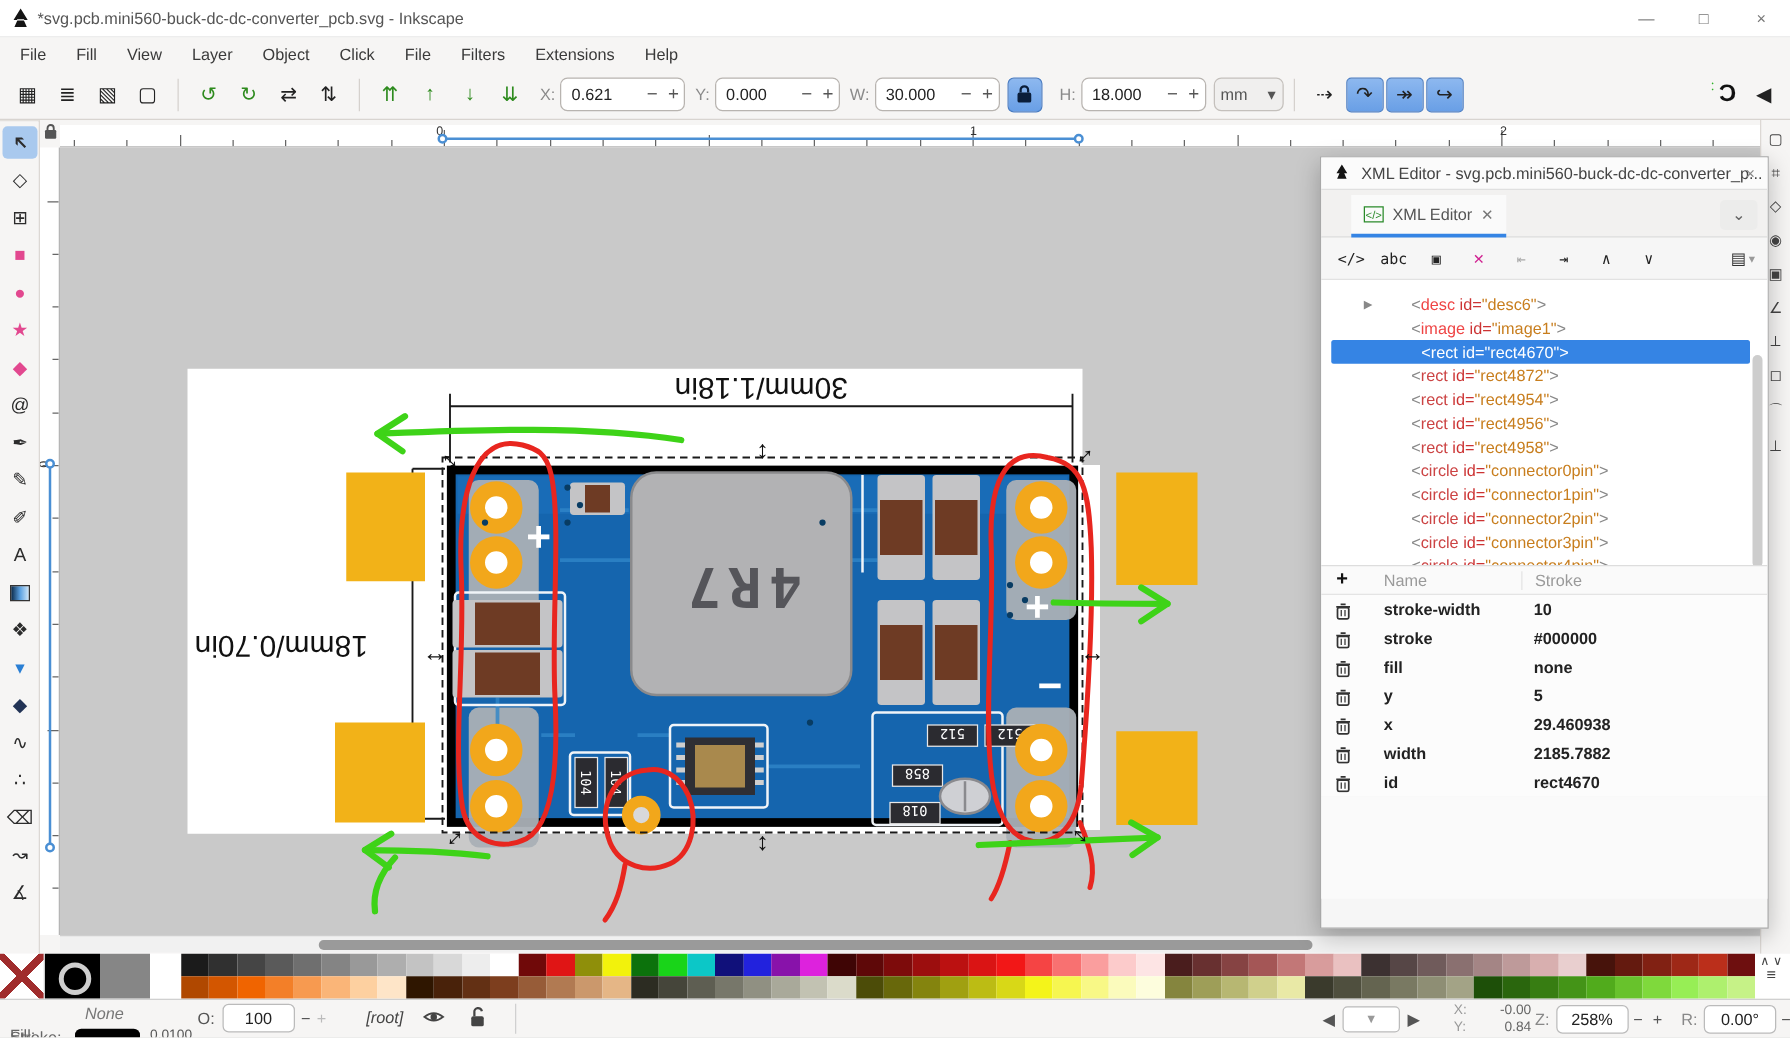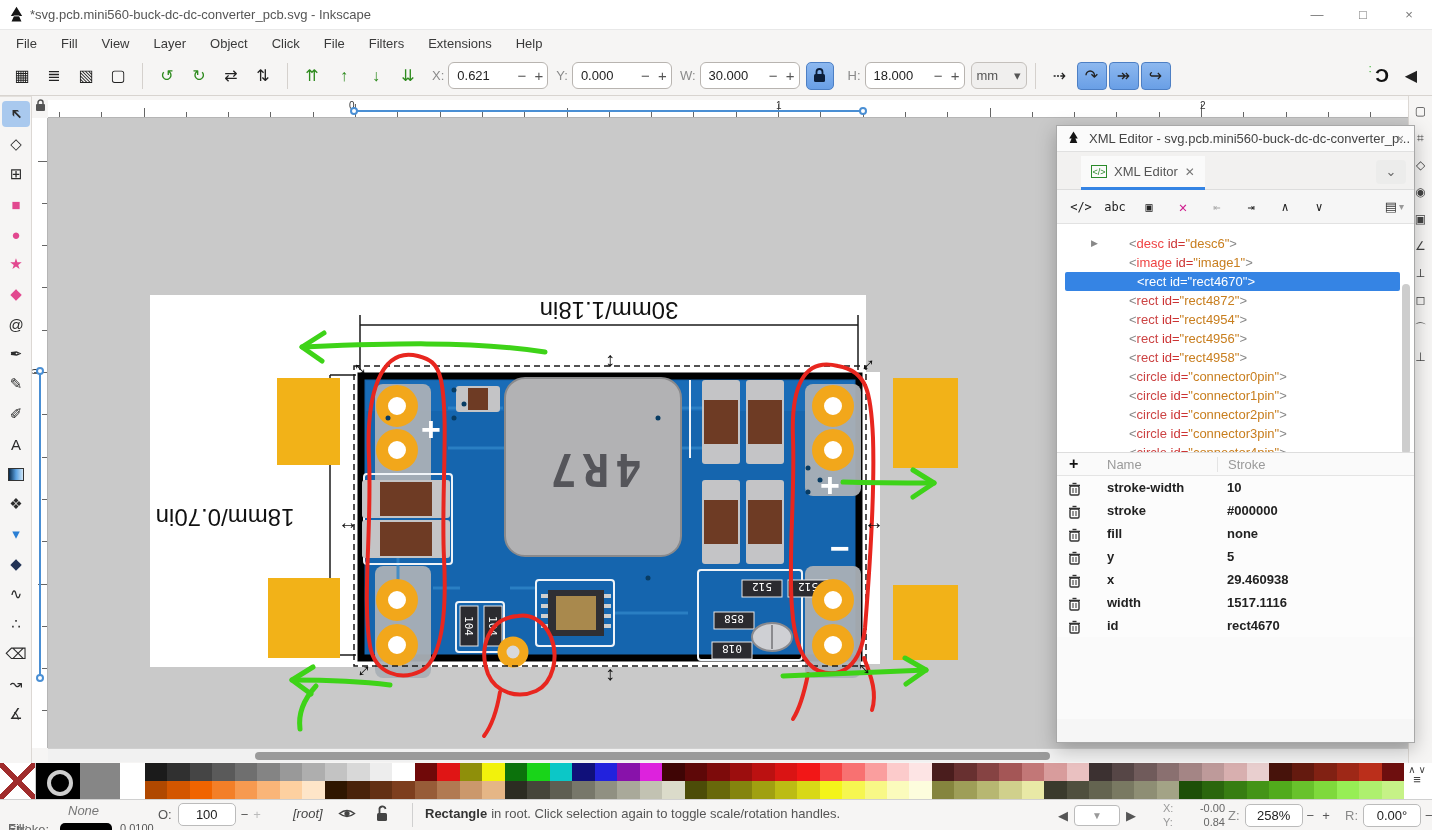--- a/index.html
+++ b/index.html
@@ -661,21 +661,21 @@
           <span class="trash">
             <svg width="13" height="14" viewBox="0 0 13 14">
               <rect x="2" y="4" width="9" height="9" rx="1.2" fill="none" stroke="#333" stroke-width="1.4"></rect>
               <line x1="1" y1="3.4" x2="12" y2="3.4" stroke="#333" stroke-width="1.4"></line>
               <line x1="4.5" y1="1.5" x2="8.5" y2="1.5" stroke="#333" stroke-width="1.4"></line>
               <line x1="5" y1="6" x2="5" y2="11" stroke="#333" stroke-width="1"></line>
               <line x1="8" y1="6" x2="8" y2="11" stroke="#333" stroke-width="1"></line>
             </svg>
           </span>
           <span class="an">width</span>
-          <span class="av">1517.1116</span>
+          <span class="av">2185.7882</span>
         </div>
         <div class="arow">
           <span class="trash">
             <svg width="13" height="14" viewBox="0 0 13 14">
               <rect x="2" y="4" width="9" height="9" rx="1.2" fill="none" stroke="#333" stroke-width="1.4"></rect>
               <line x1="1" y1="3.4" x2="12" y2="3.4" stroke="#333" stroke-width="1.4"></line>
               <line x1="4.5" y1="1.5" x2="8.5" y2="1.5" stroke="#333" stroke-width="1.4"></line>
               <line x1="5" y1="6" x2="5" y2="11" stroke="#333" stroke-width="1"></line>
               <line x1="8" y1="6" x2="8" y2="11" stroke="#333" stroke-width="1"></line>
             </svg>
@@ -837,21 +837,20 @@
           <circle cx="9" cy="6.5" r="2.6" fill="#444"></circle>
         </svg>
     </span>
     <span id="lk">
       <svg width="14" height="17" viewBox="0 0 14 17">
           <rect x="2" y="8" width="10" height="8" rx="1.5" fill="#444"></rect>
           <path d="M4.5 8 V5 a3 3 0 0 1 6 -1" fill="none" stroke="#444" stroke-width="1.8"></path>
         </svg>
     </span>
     <span id="sdiv"></span>
-    <span id="smsg"><b>Rectangle</b><span>in root. Click selection again to toggle scale/rotation handles.</span></span>
     <span id="nav">
         <span>◀</span>
         <span class="dd">▼</span>
         <span>▶</span>
       </span>
     <div id="xy">
       <div><span style="float:none;color:#999">X:</span><span>-0.00</span></div>
       <div><span style="float:none;color:#999">Y:</span><span>0.84</span></div>
     </div>
     <div id="zbox">

